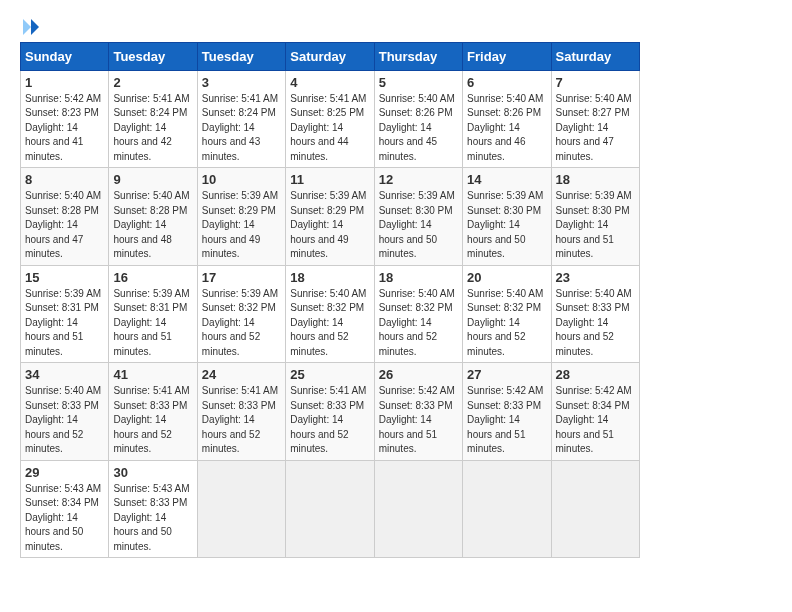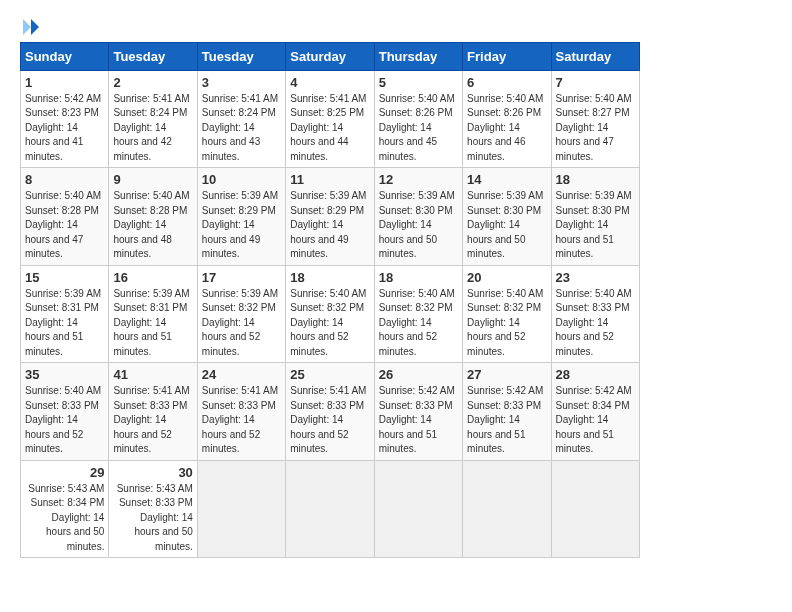--- a/index.html
+++ b/index.html
@@ -95,21 +95,20 @@
     .cell-text {
       font-size: 10px;
       line-height: 1.45;
       color: #333;
     }
     .empty-cell {
       background: #f0f0f0 !important;
     }
     .last-row td {
       height: 68px;
-      text-align: right;
     }
   </style>
 </head>
 <body>
 
 <div class="page">
   <div class="header-row">
     <div class="logo">
       <div>
         <span class="logo-text-general"></span><svg class="logo-icon" viewBox="0 0 18 18">
@@ -160,21 +159,21 @@
         <tr>
           <td><span class="day-number">15</span><span class="cell-text">Sunrise: 5:39 AM<br>Sunset: 8:31 PM<br>Daylight: 14 hours and 51 minutes.</span></td>
           <td><span class="day-number">16</span><span class="cell-text">Sunrise: 5:39 AM<br>Sunset: 8:31 PM<br>Daylight: 14 hours and 51 minutes.</span></td>
           <td><span class="day-number">17</span><span class="cell-text">Sunrise: 5:39 AM<br>Sunset: 8:32 PM<br>Daylight: 14 hours and 52 minutes.</span></td>
           <td><span class="day-number">18</span><span class="cell-text">Sunrise: 5:40 AM<br>Sunset: 8:32 PM<br>Daylight: 14 hours and 52 minutes.</span></td>
           <td><span class="day-number">18</span><span class="cell-text">Sunrise: 5:40 AM<br>Sunset: 8:32 PM<br>Daylight: 14 hours and 52 minutes.</span></td>
           <td><span class="day-number">20</span><span class="cell-text">Sunrise: 5:40 AM<br>Sunset: 8:32 PM<br>Daylight: 14 hours and 52 minutes.</span></td>
           <td><span class="day-number">23</span><span class="cell-text">Sunrise: 5:40 AM<br>Sunset: 8:33 PM<br>Daylight: 14 hours and 52 minutes.</span></td>
         </tr>
         <tr>
-          <td><span class="day-number">35</span><span class="cell-text">Sunrise: 5:40 AM<br>Sunset: 8:33 PM<br>Daylight: 14 hours and 52 minutes.</span></td>
+          <td><span class="day-number">34</span><span class="cell-text">Sunrise: 5:40 AM<br>Sunset: 8:33 PM<br>Daylight: 14 hours and 52 minutes.</span></td>
           <td><span class="day-number">41</span><span class="cell-text">Sunrise: 5:41 AM<br>Sunset: 8:33 PM<br>Daylight: 14 hours and 52 minutes.</span></td>
           <td><span class="day-number">24</span><span class="cell-text">Sunrise: 5:41 AM<br>Sunset: 8:33 PM<br>Daylight: 14 hours and 52 minutes.</span></td>
           <td><span class="day-number">25</span><span class="cell-text">Sunrise: 5:41 AM<br>Sunset: 8:33 PM<br>Daylight: 14 hours and 52 minutes.</span></td>
           <td><span class="day-number">26</span><span class="cell-text">Sunrise: 5:42 AM<br>Sunset: 8:33 PM<br>Daylight: 14 hours and 51 minutes.</span></td>
           <td><span class="day-number">27</span><span class="cell-text">Sunrise: 5:42 AM<br>Sunset: 8:33 PM<br>Daylight: 14 hours and 51 minutes.</span></td>
           <td><span class="day-number">28</span><span class="cell-text">Sunrise: 5:42 AM<br>Sunset: 8:34 PM<br>Daylight: 14 hours and 51 minutes.</span></td>
         </tr>
         <tr class="last-row">
           <td><span class="day-number">29</span><span class="cell-text">Sunrise: 5:43 AM<br>Sunset: 8:34 PM<br>Daylight: 14 hours and 50 minutes.</span></td>
           <td><span class="day-number">30</span><span class="cell-text">Sunrise: 5:43 AM<br>Sunset: 8:33 PM<br>Daylight: 14 hours and 50 minutes.</span></td>

